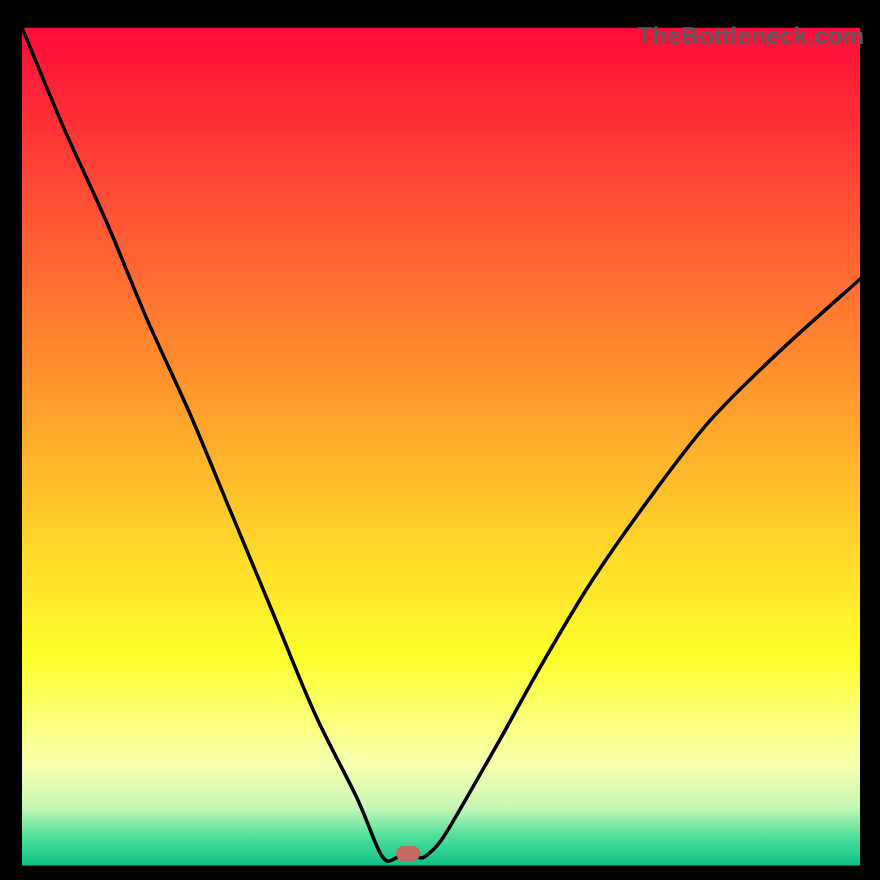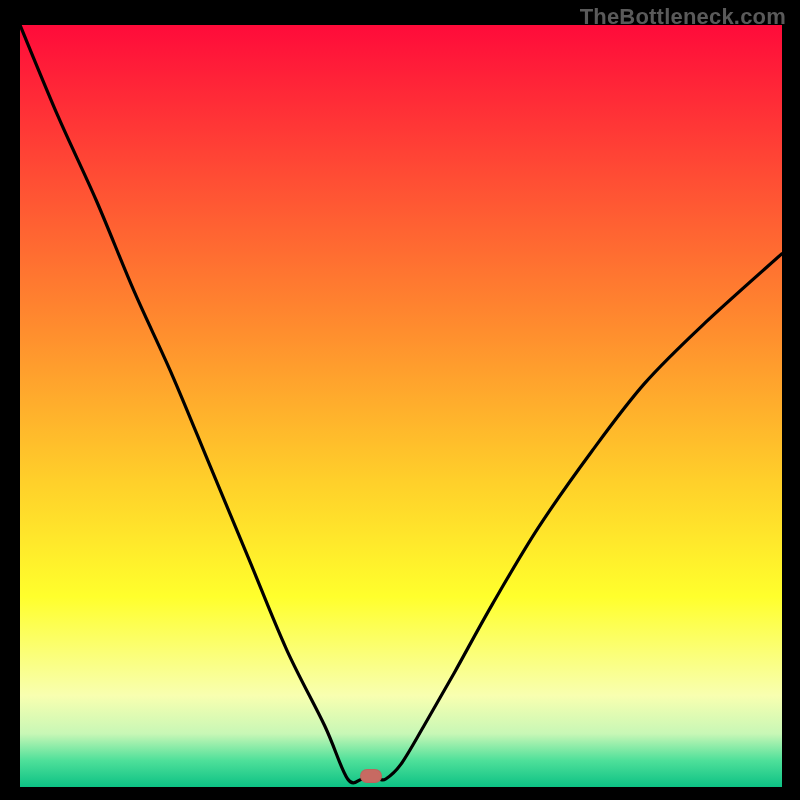--- a/index.html
+++ b/index.html
@@ -12,21 +12,21 @@
     font-family: Arial, Helvetica, sans-serif;
   }
   .frame {
     width: 800px;
     height: 800px;
     background: #000;
     position: relative;
   }
   .watermark {
     position: absolute;
-    top: 4px;
+    top: 20px;
     right: 14px;
     color: #5a5a5a;
     font-size: 22px;
     font-weight: 600;
     letter-spacing: 0.2px;
     z-index: 10;
   }
   .plot {
     position: absolute;
     left: 20px;

